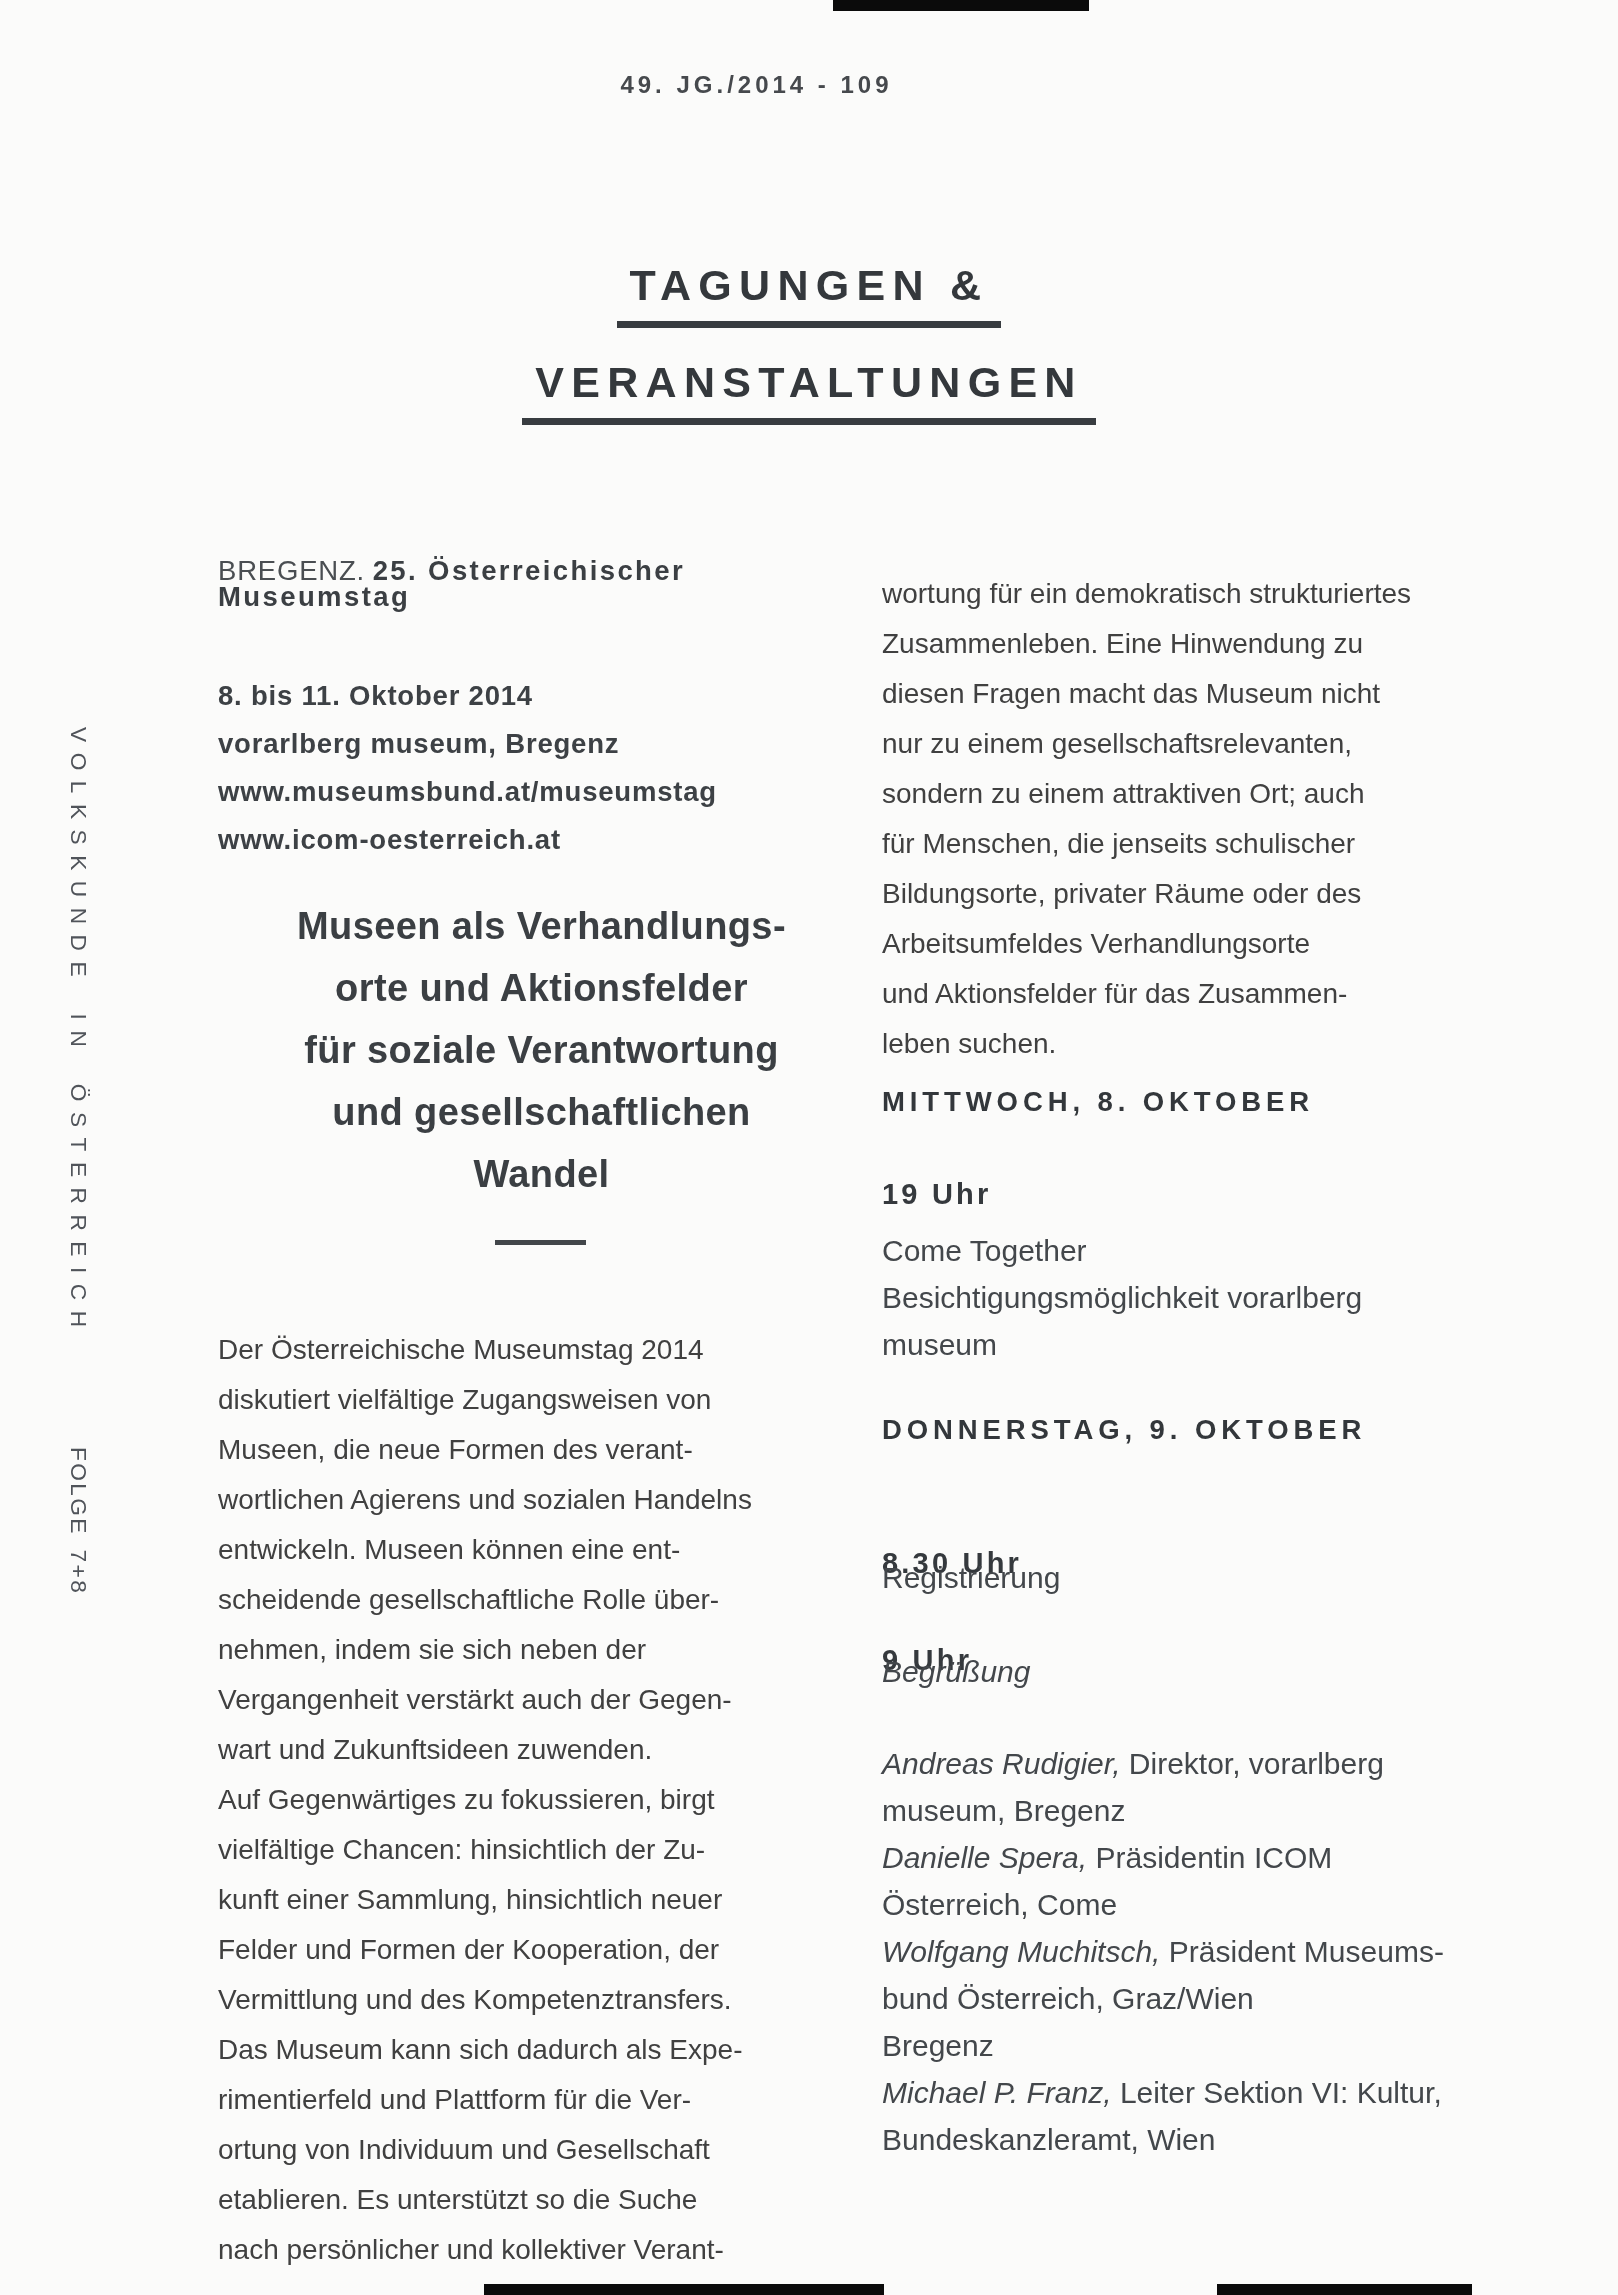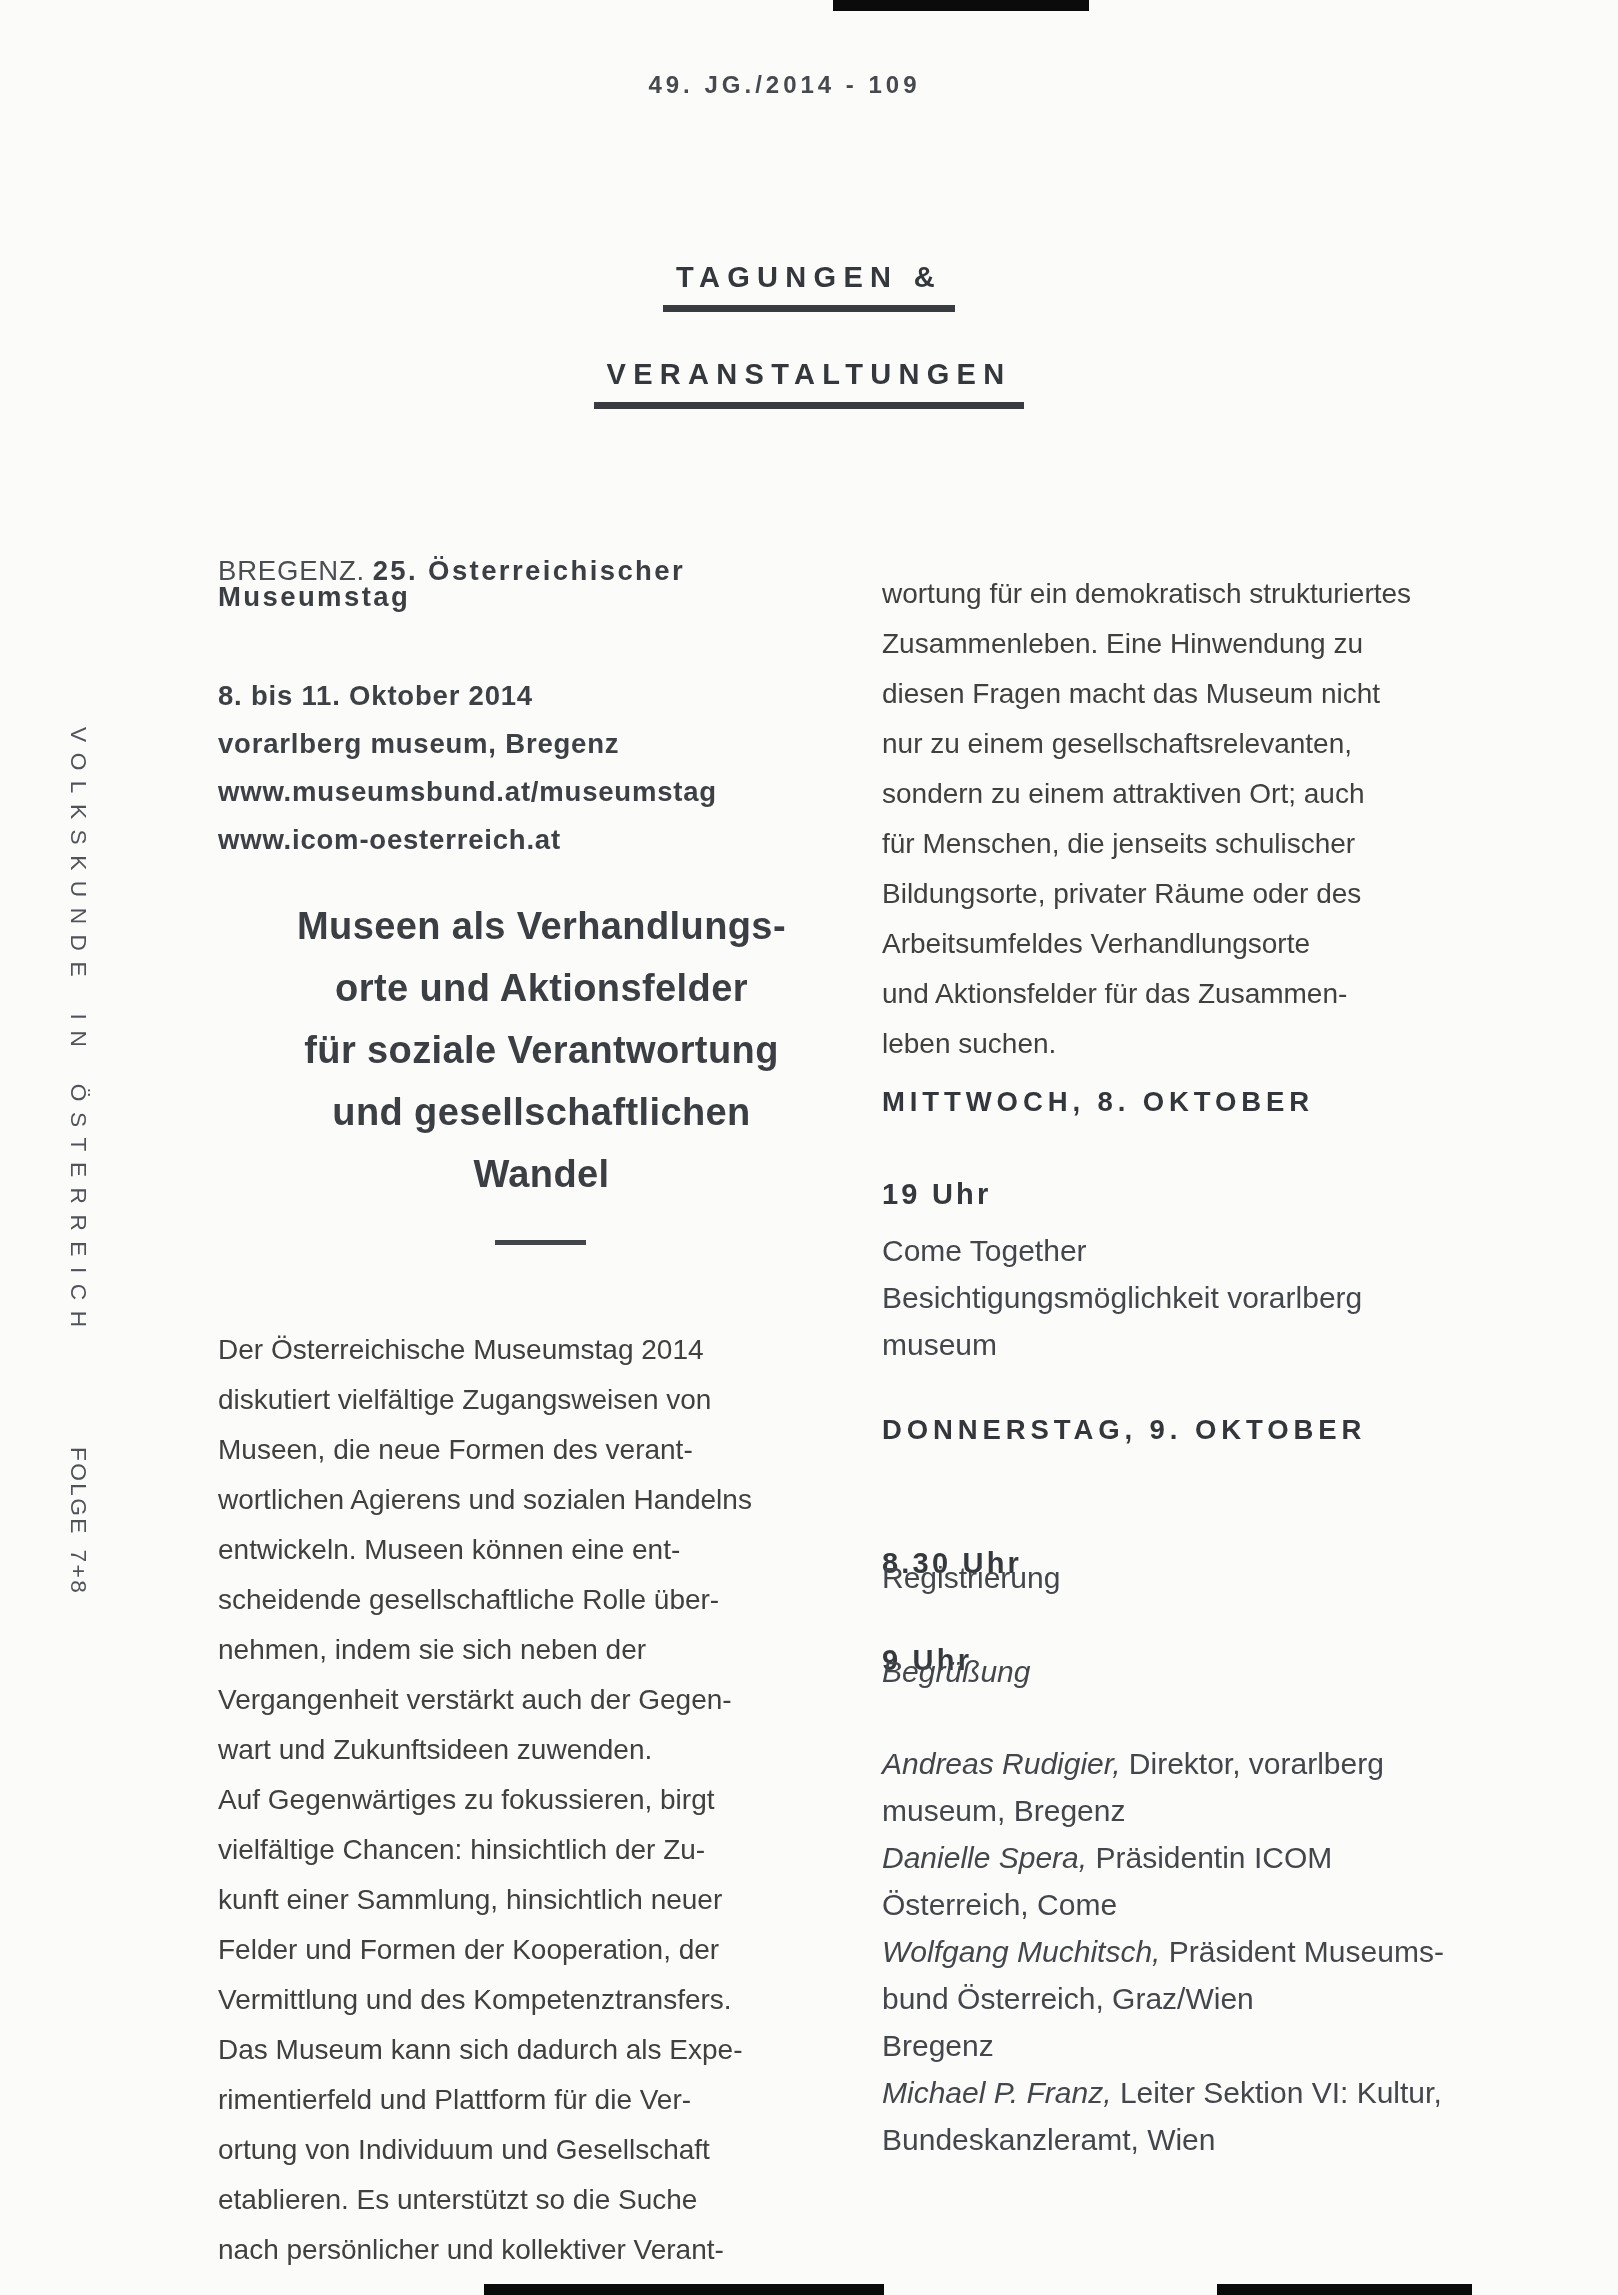--- a/index.html
+++ b/index.html
@@ -19,29 +19,28 @@
   .scan-bar { position: absolute; background: #0b0b0b; }
   .scan-bar.top { left: 833px; top: 0; width: 256px; height: 10.5px; }
   .scan-bar.bottom-left { left: 484px; top: 2284px; width: 400px; height: 11.3px; }
   .scan-bar.bottom-right { left: 1217px; top: 2284px; width: 255px; height: 11.3px; }
 
   .journal-header {
     position: absolute; top: 71px; left: 0; width: 1513px;
     text-align: center;
     font-size: 24px; font-weight: bold; letter-spacing: 4px;
     color: #46494d;
-    padding-left: 28px;
   }
 
   .main-title-row { position: absolute; left: 0; width: 1618px; text-align: center; }
   .main-title-row.first  { top: 261px; }
   .main-title-row.second { top: 358px; }
   .main-title-row .underlined {
     display: inline-block;
-    font-size: 29px; font-weight: bold; letter-spacing: 7.3px;
+    font-size: 43px; font-weight: bold; letter-spacing: 7.3px;
     color: #34383c;
     padding: 0 13px 10.5px 13px;
     border-bottom: 7.3px solid #383c40;
     white-space: nowrap;
   }
 
   
   .spine {
     position: absolute; left: 95px;
     transform: rotate(90deg); transform-origin: 0 0;

